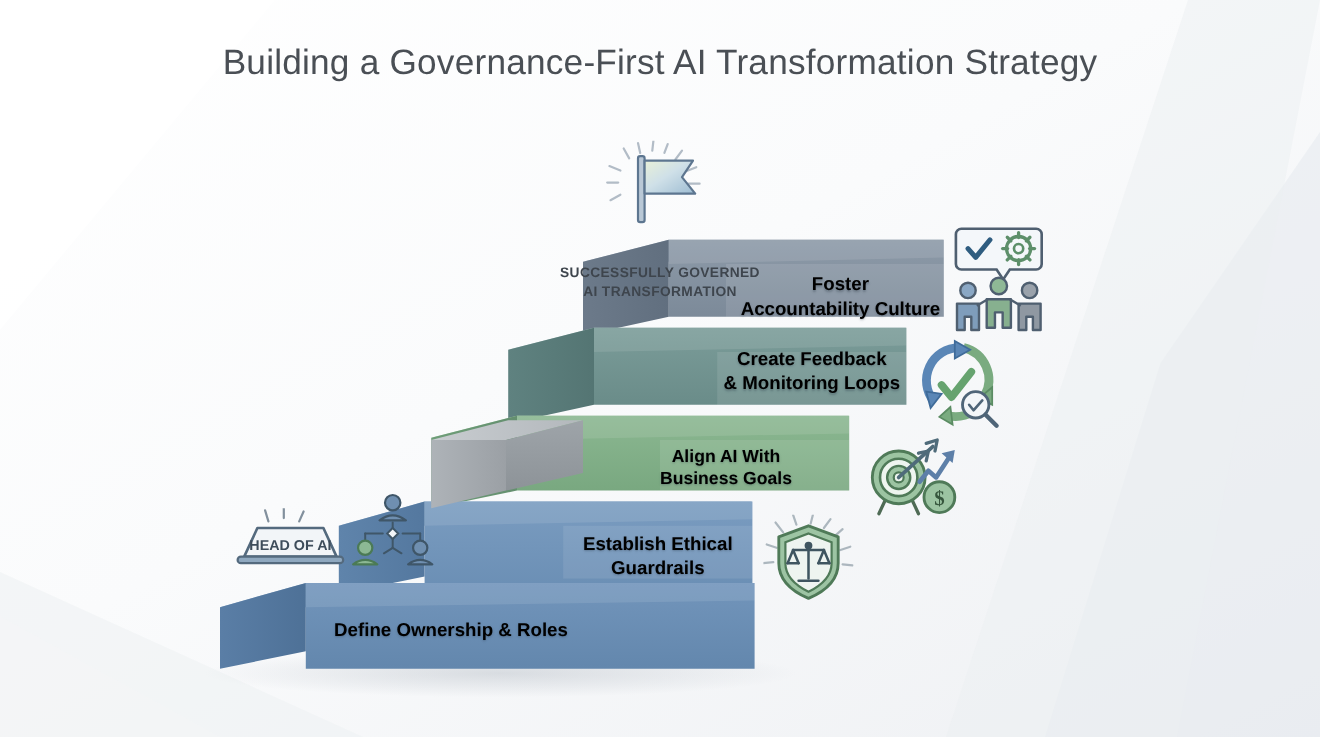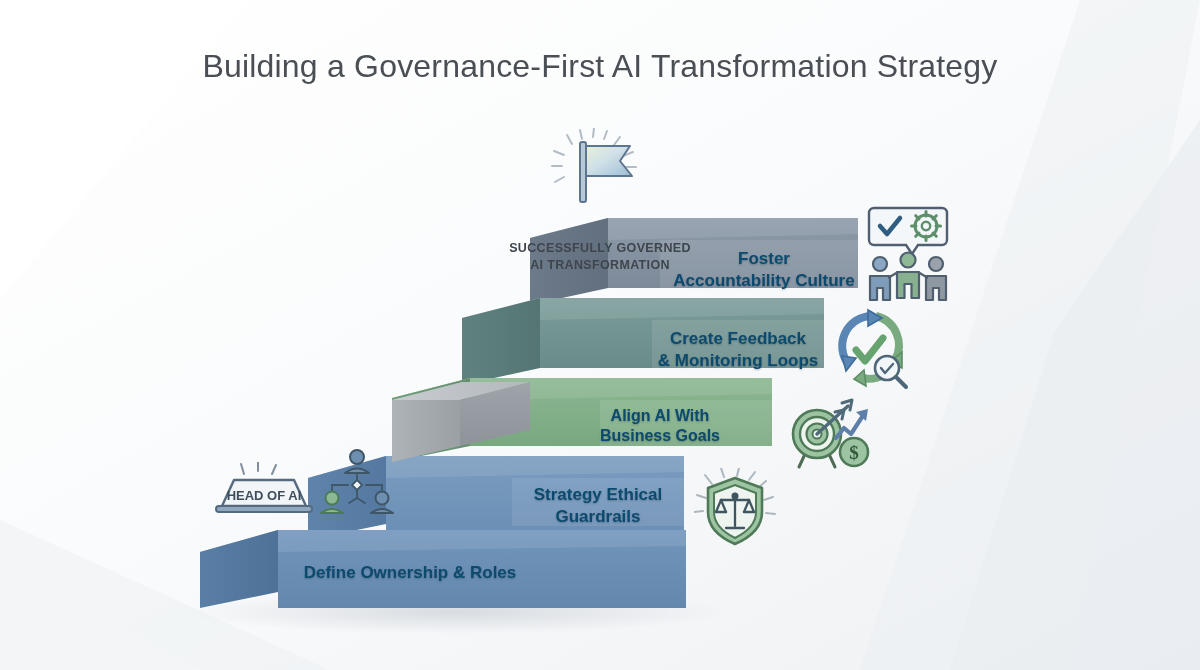--- a/index.html
+++ b/index.html
@@ -9,21 +9,21 @@
     background:#f7f8fa;
     position:relative;
   }
 
   
   #bg { position:absolute; inset:0; z-index:0; }
 
   
   #title {
     position:absolute;
-    top:48px; left:0; width:1200px;
+    top:38px; left:0; width:1200px;
     text-align:center;
     font-size:32px;
     font-weight:400;
     letter-spacing:0.2px;
     color:#4a4f55;
     z-index:5;
   }
 
   
   #stage { position:absolute; inset:0; z-index:2; }
@@ -40,31 +40,31 @@
     line-height:1.35;
     color:#3e454d;
     z-index:8;
     white-space:pre-line;
     margin-top:40px;
   }
 
   
   .step-label {
     position:absolute;
-    color:#0c4a6e;
+    color:#000000;
     font-weight:700;
     text-align:center;
     line-height:1.28;
     z-index:7;
     white-space:pre-line;
     text-shadow:0 1px 2px rgba(40,55,70,.35);
     pointer-events:none;
   }
   #label-5 { left:668px; top:248px; width:192px; font-size:17px; }
-  #label-4 { left:648px; top:328px; width:180px; font-size:17px; }
+  #label-4 { left:648px; top:316px; width:180px; font-size:17px; }
   #label-3 { left:570px; top:406px; width:180px; font-size:16px; }
   #label-2 { left:508px; top:484px; width:180px; font-size:17px; }
   #label-1 { left:200px; top:562px; width:420px; font-size:17px; }
 
   
   .side-icon { position:absolute; z-index:6; }
   #icon-team     { left:862px; top:202px; width:92px;  height:100px; }
   #icon-loop     { left:832px; top:308px; width:82px;  height:84px; }
   #icon-target   { left:786px; top:394px; width:86px;  height:80px; }
   #icon-shield   { left:694px; top:468px; width:82px;  height:84px; }
@@ -276,21 +276,21 @@
 
 <div id="flag-caption">SUCCESSFULLY GOVERNED
 AI TRANSFORMATION</div>
 
 <div class="step-label" id="label-5">Foster
 Accountability Culture</div>
 <div class="step-label" id="label-4">Create Feedback
 &amp; Monitoring Loops</div>
 <div class="step-label" id="label-3">Align AI With
 Business Goals</div>
-<div class="step-label" id="label-2">Strategy Ethical
+<div class="step-label" id="label-2">Establish Ethical
 Guardrails</div>
 <div class="step-label" id="label-1">Define Ownership &amp; Roles</div>
 
 <svg class="side-icon" id="icon-team" viewBox="0 0 92 100">
 
   <path d="M12,6 H80 a5,5 0 0 1 5,5 V38 a5,5 0 0 1 -5,5 H56 l-6,9 -6,-9 H12 a5,5 0 0 1 -5,-5 V11 a5,5 0 0 1 5,-5 Z" fill="#f4f7fa" stroke="#4f5f70" stroke-width="2.4"></path>
   <path d="M18,24 l7,8 13,-16" fill="none" stroke="#2f5d80" stroke-width="4.5" stroke-linecap="round" stroke-linejoin="round"></path>
 
   <g transform="translate(64,24)">
     <circle r="11" fill="none" stroke="#5d8f6a" stroke-width="3"></circle>

